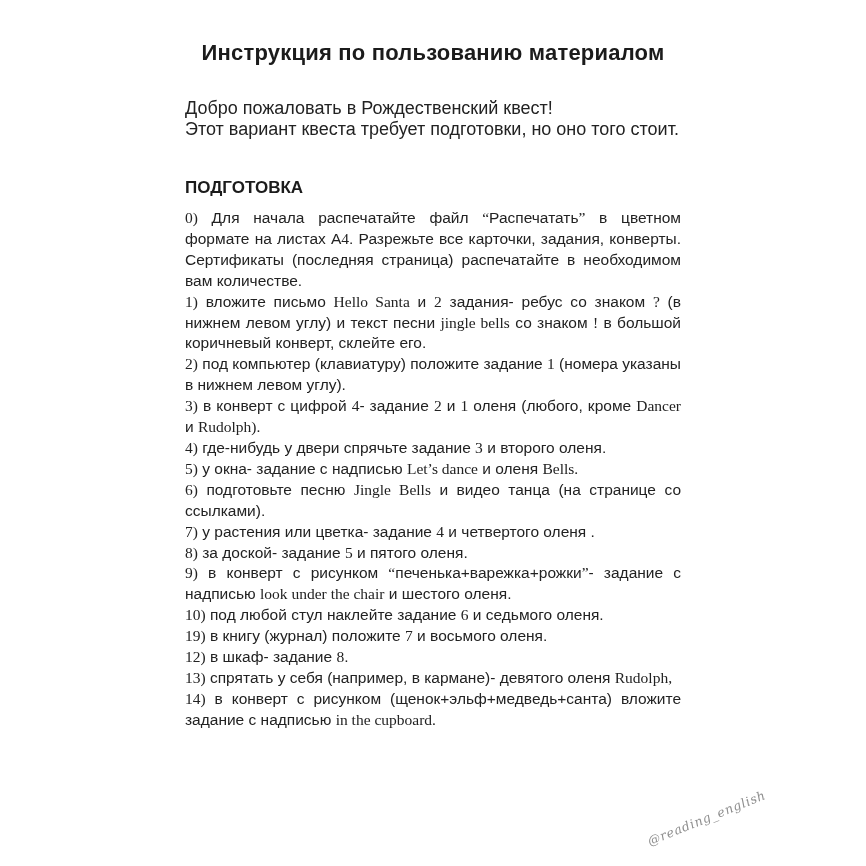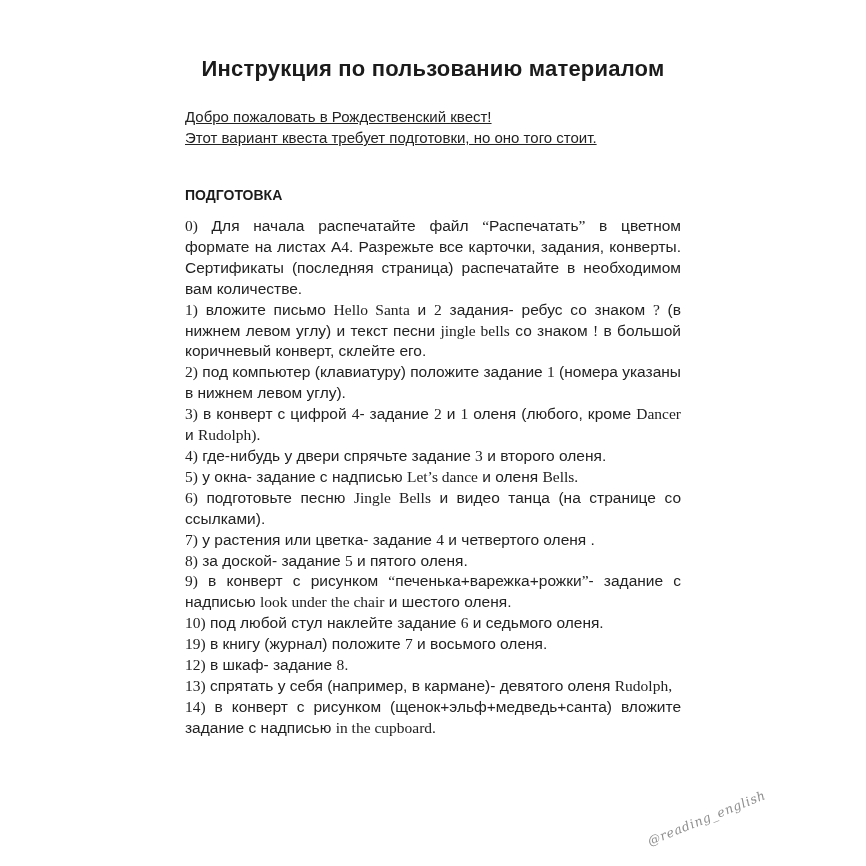--- a/index.html
+++ b/index.html
@@ -8,42 +8,41 @@
     width: 866px;
     height: 866px;
     background: #ffffff;
     overflow: hidden;
     font-family: "Liberation Sans", "DejaVu Sans", sans-serif;
     color: #222222;
   }
   .content {
     position: absolute;
     left: 185px;
-    top: 56px;
+    top: 40px;
     width: 496px;
   }
   .doc-title {
     margin: 0;
     font-size: 22px;
     line-height: 26px;
     font-weight: 700;
     text-align: center;
     color: #1b1b1b;
     letter-spacing: 0.2px;
   }
   .intro {
-    margin-top: 24px;
-    font-size: 15px;
+    margin-top: 32px;
+    font-size: 18px;
     line-height: 21px;
-    text-decoration: underline;
   }
   .intro-line { white-space: nowrap; }
   .section-heading {
     margin-top: 37px;
-    font-size: 14px;
+    font-size: 17px;
     line-height: 21px;
     font-weight: 700;
     color: #1b1b1b;
   }
   .instruction-list {
     margin-top: 10px;
     font-size: 15.5px;
     line-height: 20.9px;
   }
   .list-item {

